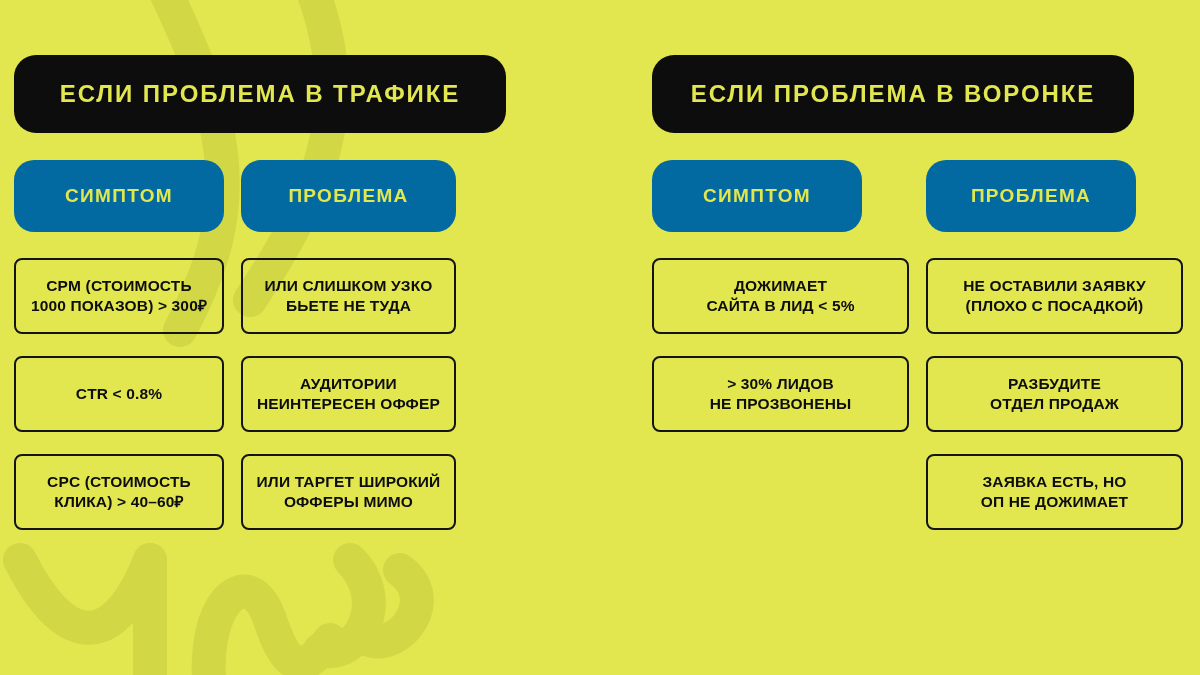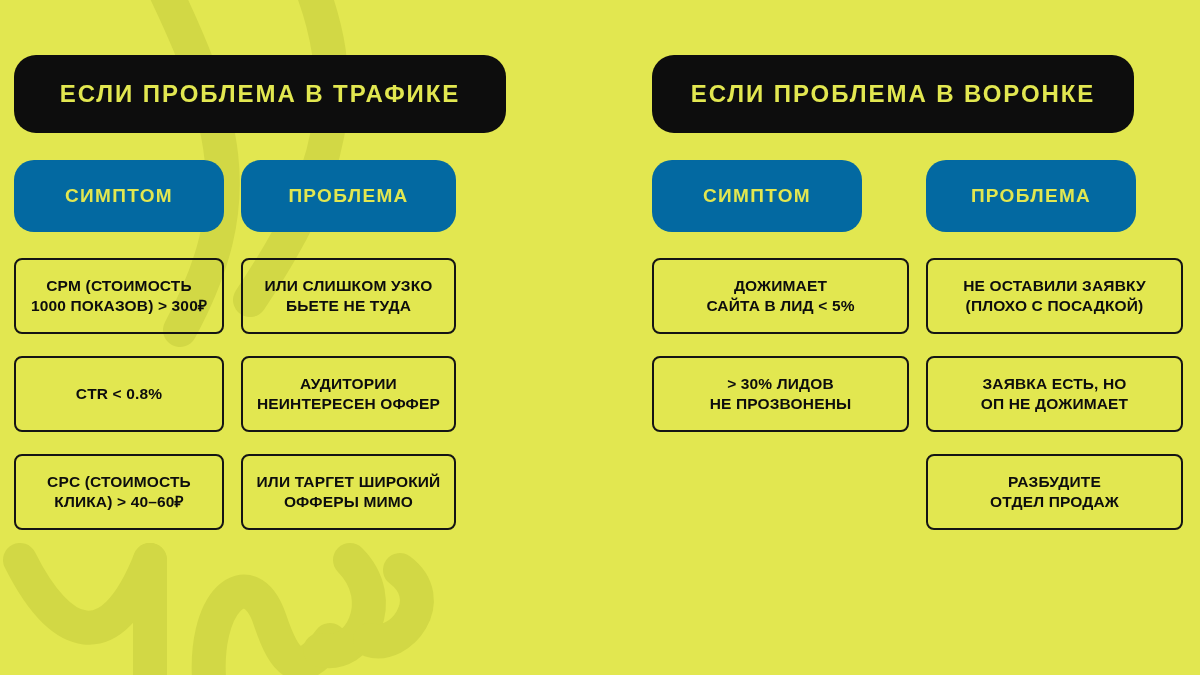--- a/index.html
+++ b/index.html
@@ -211,29 +211,29 @@
 
         <div class="cell cell-h2">
           <div>
             <span>НЕ ОСТАВИЛИ ЗАЯВКУ</span>
             <span>(ПЛОХО С ПОСАДКОЙ)</span>
           </div>
         </div>
 
         <div class="cell cell-h2">
           <div>
+            <span>РАЗБУДИТЕ</span>
+            <span>ОТДЕЛ ПРОДАЖ</span>
+          </div>
+        </div>
+
+        <div class="cell cell-h2">
+          <div>
             <span>ЗАЯВКА ЕСТЬ, НО</span>
             <span>ОП НЕ ДОЖИМАЕТ</span>
           </div>
         </div>
-
-        <div class="cell cell-h2">
-          <div>
-            <span>РАЗБУДИТЕ</span>
-            <span>ОТДЕЛ ПРОДАЖ</span>
-          </div>
-        </div>
       </div>
 
     </div>
   </section>
 
 </div>
 
 </body></html>

